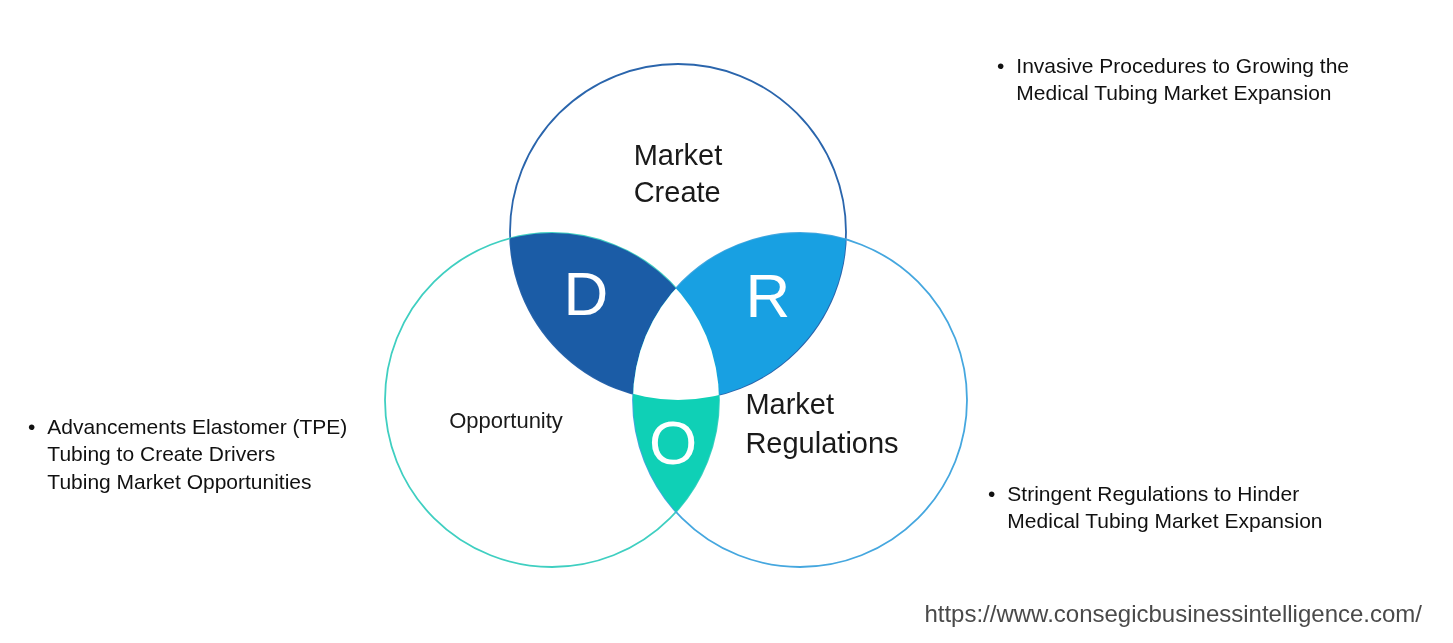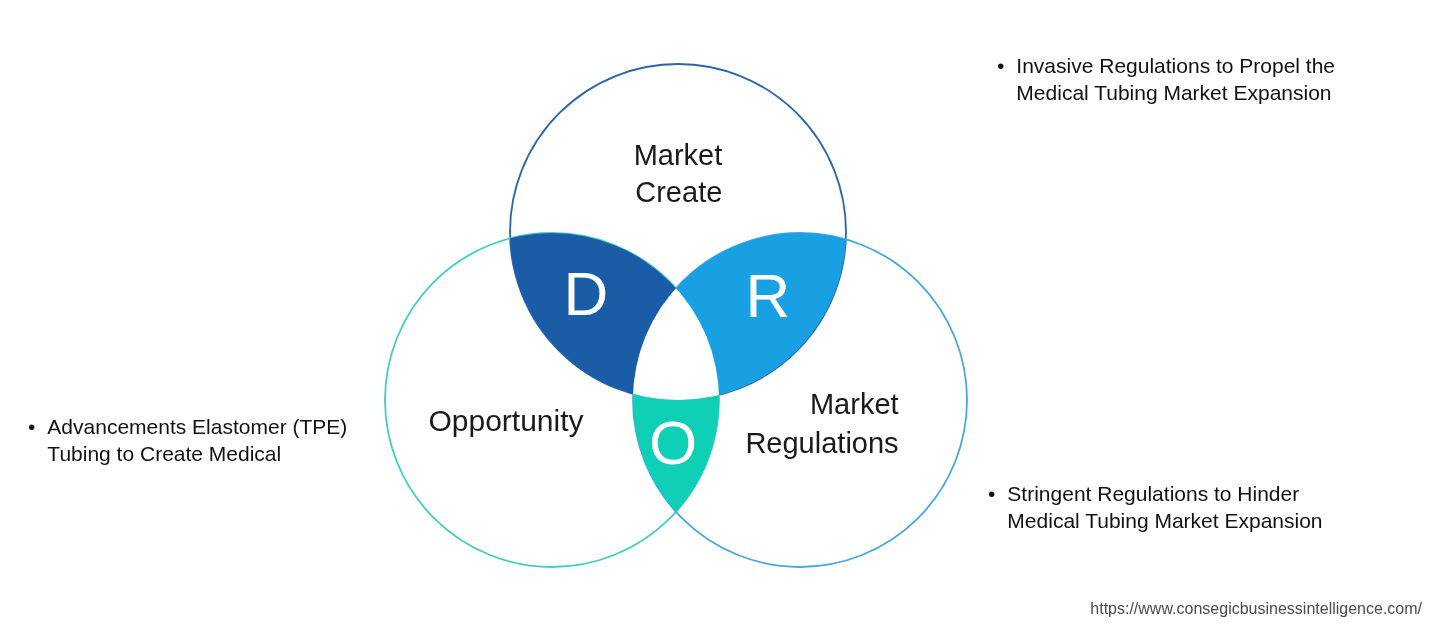--- a/index.html
+++ b/index.html
@@ -16,31 +16,31 @@
     overflow: hidden;
   }
   .venn-svg {
     position: absolute;
     left: 0;
     top: 0;
   }
   .abs { position: absolute; }
   .circle-label {
     transform: translateX(-50%);
-    text-align: right;
+    text-align: left;
     color: #1a1a1a;
     white-space: nowrap;
   }
   .label-drivers {
     left: 678px; top: 137px;
     font-size: 29px; line-height: 37px;
   }
   .label-opportunity {
     left: 506px; top: 404px;
-    font-size: 30px; line-height: 34px;
+    font-size: 22px; line-height: 34px;
   }
   .label-restraints {
     left: 822px; top: 385px;
     font-size: 29px; line-height: 39px;
   }
   .region-letter {
     transform: translate(-50%, -50%);
     color: #ffffff;
     font-size: 62px;
     font-weight: 400;
@@ -60,21 +60,21 @@
   .bullet .marker {
     font-size: 21px;
     line-height: 27.4px;
     margin-right: 12px;
   }
   .bullet-left { left: 28px; top: 413px; }
   .bullet-top-right { left: 997px; top: 52px; }
   .bullet-bottom-right { left: 988px; top: 480px; }
   .footer-url {
     right: 31px; top: 600px;
-    font-size: 16px;
+    font-size: 24px;
     color: #4a4a4a;
     white-space: nowrap;
   }
 </style>
 </head>
 <body>
 
 <div class="canvas">
 
   <svg class="venn-svg" width="1453" height="643" viewBox="0 0 1453 643">
@@ -117,28 +117,29 @@
   </div>
 
   <div class="abs region-letter letter-d">D</div>
   <div class="abs region-letter letter-r">R</div>
   <div class="abs region-letter letter-o">O</div>
 
   <div class="abs bullet bullet-left">
     <span class="marker">•</span>
     <div>
       <div>Advancements Elastomer (TPE)</div>
-      <div>Tubing to Create Medical</div>
+      <div>Tubing to Create Drivers</div>
+      <div>Tubing Market Opportunities</div>
     </div>
   </div>
 
   <div class="abs bullet bullet-top-right">
     <span class="marker">•</span>
     <div>
-      <div>Invasive Regulations to Propel the</div>
+      <div>Invasive Procedures to Growing the</div>
       <div>Medical Tubing Market Expansion</div>
     </div>
   </div>
 
   <div class="abs bullet bullet-bottom-right">
     <span class="marker">•</span>
     <div>
       <div>Stringent Regulations to Hinder</div>
       <div>Medical Tubing Market Expansion</div>
     </div>

